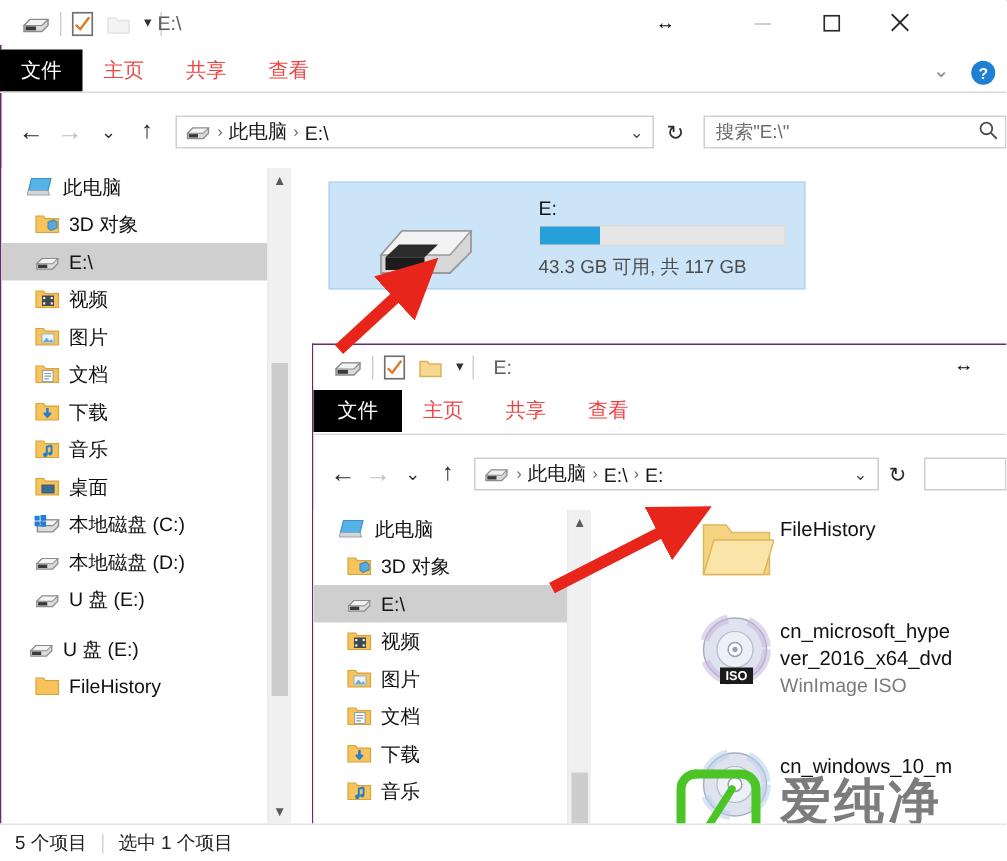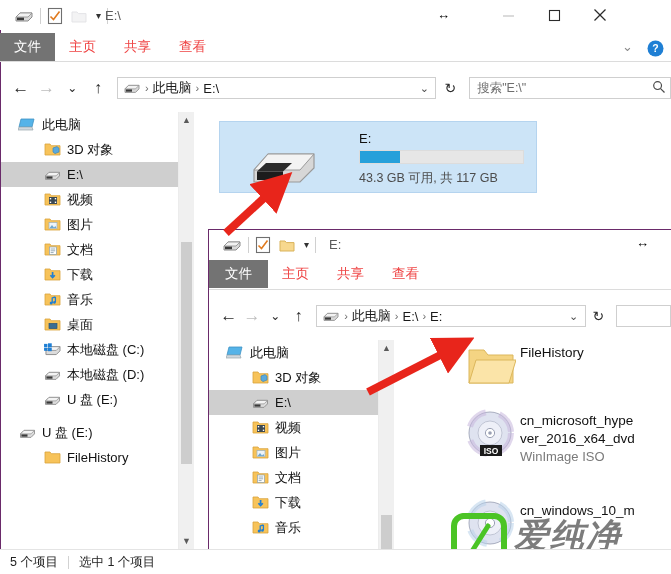--- a/index.html
+++ b/index.html
@@ -17,40 +17,40 @@
   .qat{position:absolute;display:flex;align-items:center;gap:0;}
   .qat .sep{width:1px;height:16px;background:#d0d0d0;margin:0 6px;}
   .title-txt{position:absolute;font-size:13px;color:#5a5a5a;white-space:nowrap;}
 
   .wctrls{position:absolute;top:0;display:flex;}
   .wctrl{width:46px;height:30px;display:flex;align-items:center;justify-content:center;}
   .wctrl svg{display:block;}
 
   .ribbon{position:absolute;height:28px;background:#fff;display:flex;align-items:flex-end;}
   .rtab{height:28px;line-height:28px;padding:0 14px;font-size:13.5px;color:#ef4444;white-space:nowrap;}
-  .rtab.active{background:#737373;color:#fff;}
+  .rtab.active{background:#000000;color:#fff;}
   .ribbon-line{position:absolute;height:1px;background:#dcdcdc;}
 
   .navbar{position:absolute;height:32px;display:flex;align-items:center;}
   .navbtn{width:26px;height:26px;display:flex;align-items:center;justify-content:center;color:#2b2b2b;}
   .navbtn.dim{color:#bdbdbd;}
   .addrbar{height:22px;border:1px solid #cfcfcf;background:#fff;display:flex;align-items:center;
            padding:0 2px 0 5px;box-sizing:border-box;}
   .crumb{font-size:13px;color:#1a1a1a;white-space:nowrap;padding:0 3px;}
   .crumb-sep{color:#6a6a6a;font-size:11px;padding:0 1px;}
   .addr-right{margin-left:auto;display:flex;align-items:center;}
   .addr-caret{width:18px;text-align:center;color:#4a4a4a;font-size:11px;}
   .searchbox{height:22px;border:1px solid #cfcfcf;background:#fff;display:flex;align-items:center;
              padding:0 4px 0 7px;box-sizing:border-box;}
   .searchbox .ph{font-size:12.5px;color:#6d6d6d;white-space:nowrap;}
   .searchbox .mag{margin-left:auto;color:#4a4a4a;}
 
   
   .tree{position:absolute;overflow:hidden;background:#fff;}
-  .titem{height:25px;display:flex;align-items:center;padding-left:41px;white-space:nowrap;box-sizing:border-box;}
+  .titem{height:25px;display:flex;align-items:center;padding-left:20px;white-space:nowrap;box-sizing:border-box;}
   .titem.sel{background:#cfcfcf;}
   .titem .ico{width:20px;height:18px;display:flex;align-items:center;justify-content:center;flex:0 0 20px;margin-right:5px;}
   .titem .lbl{font-size:13px;color:#111;}
   .titem.root{padding-left:16px;}
 
   
   .vsb{position:absolute;background:#f0f0f0;border-left:1px solid #ececec;}
   .vsb .arr{position:absolute;left:0;width:100%;height:16px;display:flex;align-items:center;justify-content:center;color:#5a5a5a;font-size:9px;}
   .vsb .thumb{position:absolute;left:2px;right:2px;background:#cdcdcd;}
 
@@ -76,21 +76,21 @@
 
   
   .brd-l{position:absolute;width:1px;background:#6a2a6a;}
   .brd-t{position:absolute;height:1px;background:#6a2a6a;}
 
   .resize-h{position:absolute;color:#000;font-size:13px;font-weight:bold;}
 
   
   .wm{position:absolute;display:flex;align-items:center;}
   .wm-logo{width:58px;height:58px;position:relative;}
-  .wm-txt{margin-left:6px;font-style:italic;}
+  .wm-txt{margin-left:12px;}
   .wm-cn{font-size:34px;color:#7c7c7c;font-weight:bold;letter-spacing:2px;line-height:36px;}
   .wm-url{font-size:11.5px;color:#8a8a8a;letter-spacing:.6px;margin-top:1px;}
 
   .arrow{position:absolute;pointer-events:none;}
 </style>
 </head>
 <body>
 
 <div class="brd-l" style="left:0;top:0;height:574px;"></div>
 <div class="brd-t" style="left:0;top:0;width:671px;"></div>

